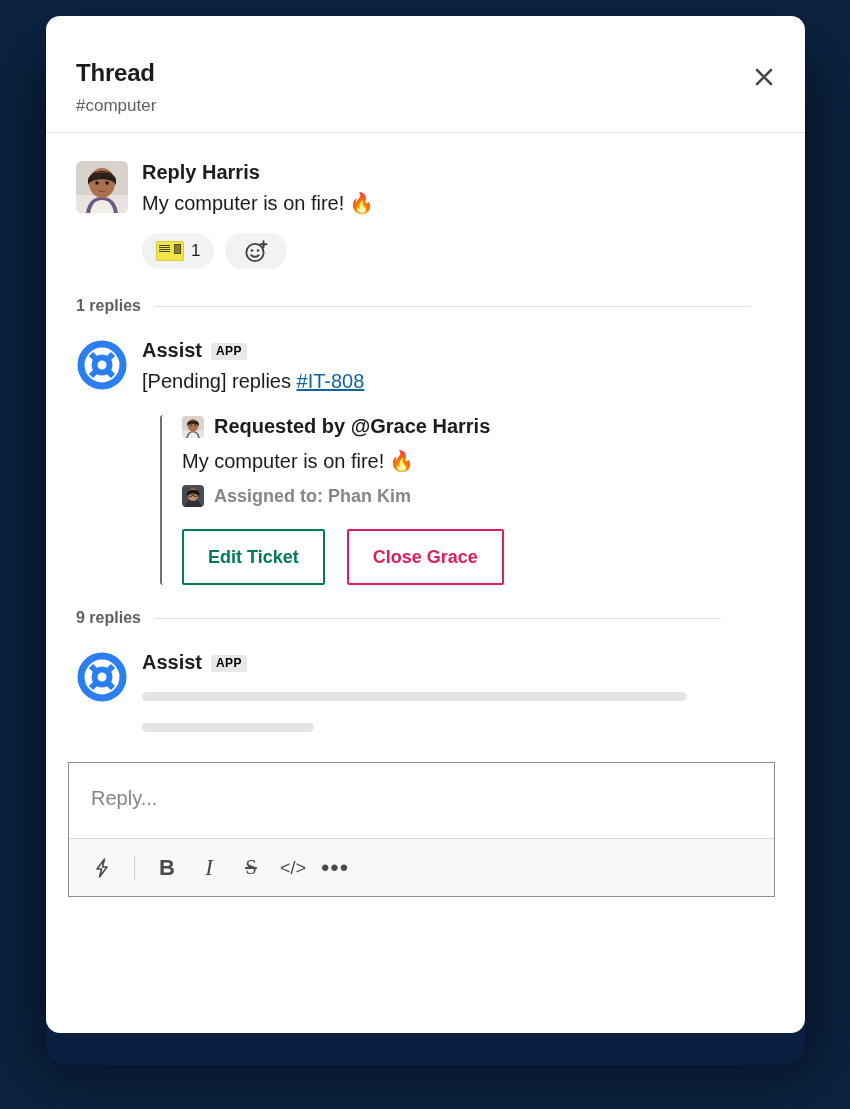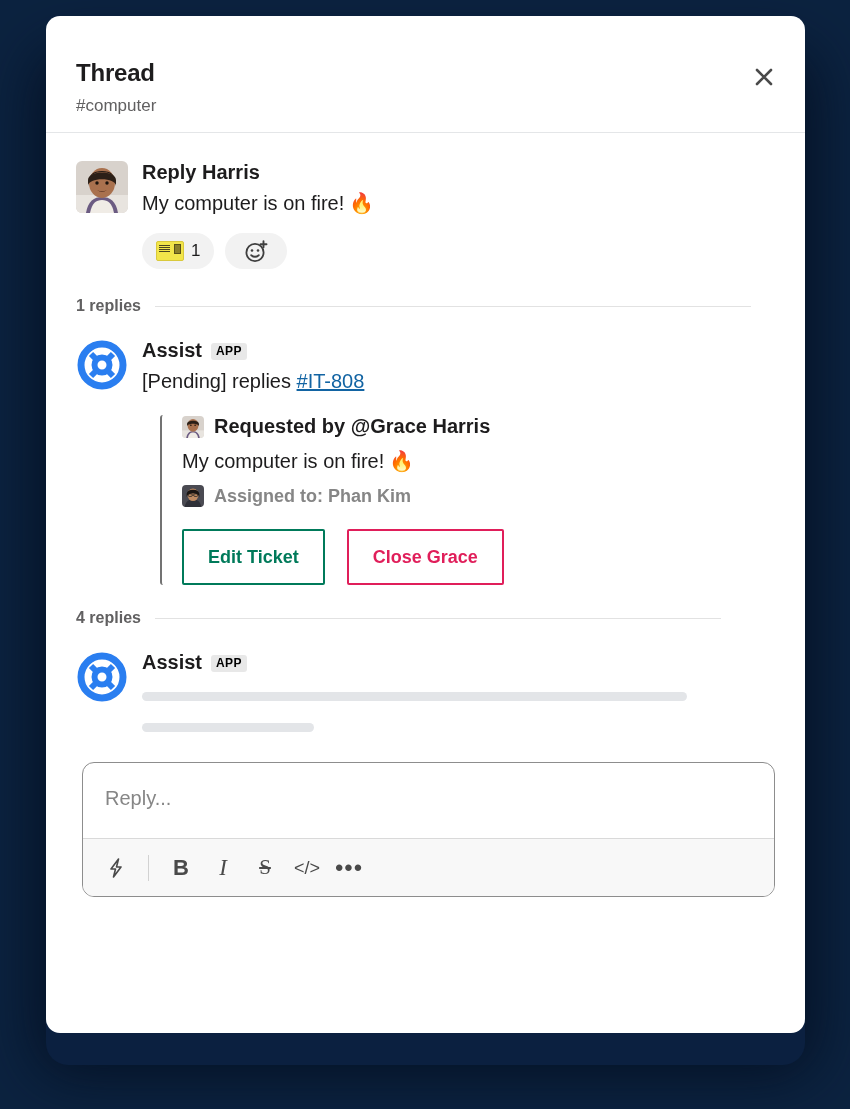--- a/index.html
+++ b/index.html
@@ -270,23 +270,23 @@
   .skel-bar {
     height: 9px;
     border-radius: 5px;
     background: #e3e5e8;
   }
   .skel-bar.w1 { width: 545px; }
   .skel-bar.w2 { width: 172px; margin-top: 22px; }
 
   
   #composer {
-    margin: 30px 30px 0 36px;
+    margin: 30px 30px 0 22px;
     border: 1px solid #8d8d8d;
-    border-radius: 12px;
+    border-radius: 0;
     overflow: hidden;
     background: #fff;
   }
   #reply-input {
     width: 100%;
     border: 0;
     outline: none;
     box-sizing: border-box;
     padding: 24px 22px 28px 22px;
     font-family: "Liberation Sans", sans-serif;
@@ -456,21 +456,21 @@
           </div>
           <div class="att-buttons">
             <div class="att-btn btn-edit">Edit Ticket</div>
             <div class="att-btn btn-close">Close Grace</div>
           </div>
         </div>
       </div>
     </div>
 
     <div class="replies-divider" style="margin-top:24px;">
-      <span class="replies-label">4 replies</span>
+      <span class="replies-label">9 replies</span>
       <span class="replies-line shorter"></span>
     </div>
 
     <div class="message-row">
       <div class="avatar-bot">
         <svg width="50" height="50" viewBox="0 0 50 50" aria-hidden="true">
           <circle cx="25" cy="25" r="21" fill="none" stroke="#2a7ef0" stroke-width="7"></circle>
           <circle cx="25" cy="25" r="7.5" fill="none" stroke="#2a7ef0" stroke-width="6"></circle>
           <g stroke="#2a7ef0" stroke-width="6" stroke-linecap="butt">
             <line x1="14" y1="14" x2="19.5" y2="19.5"></line>

